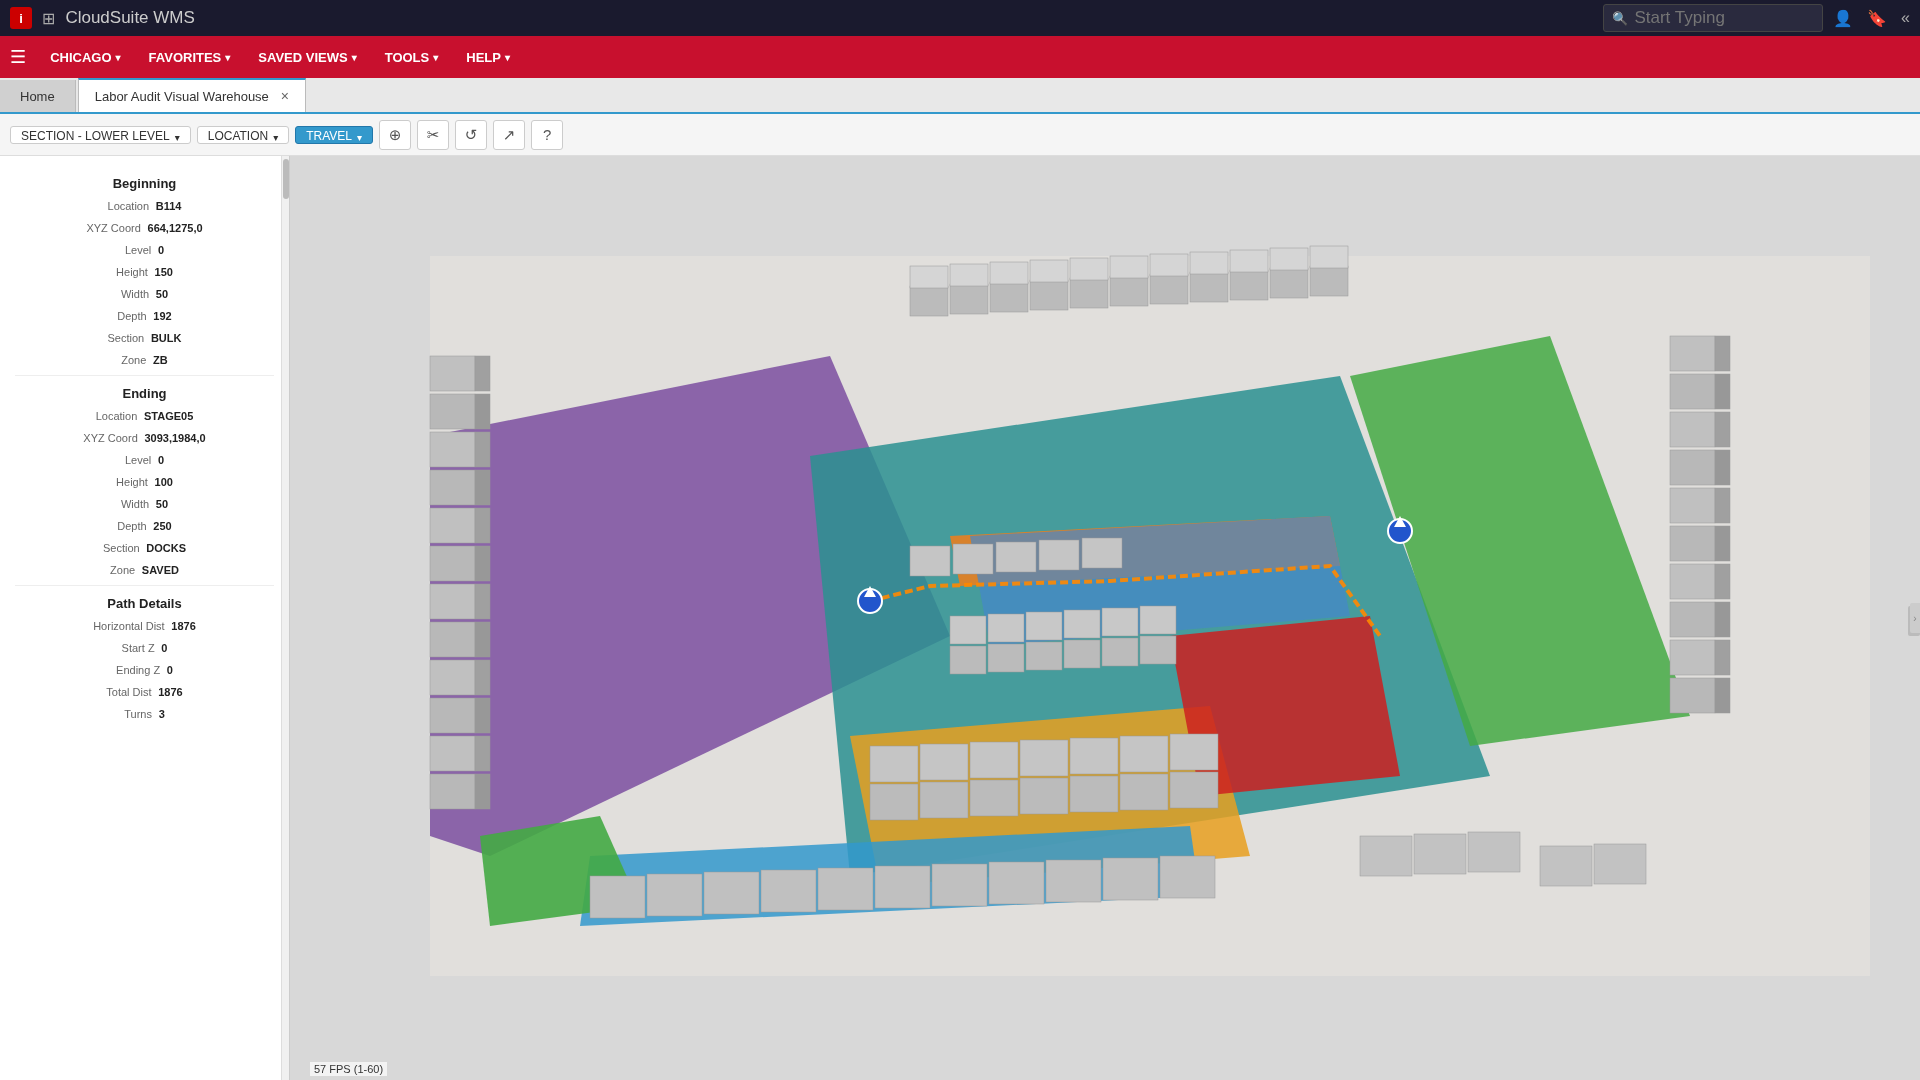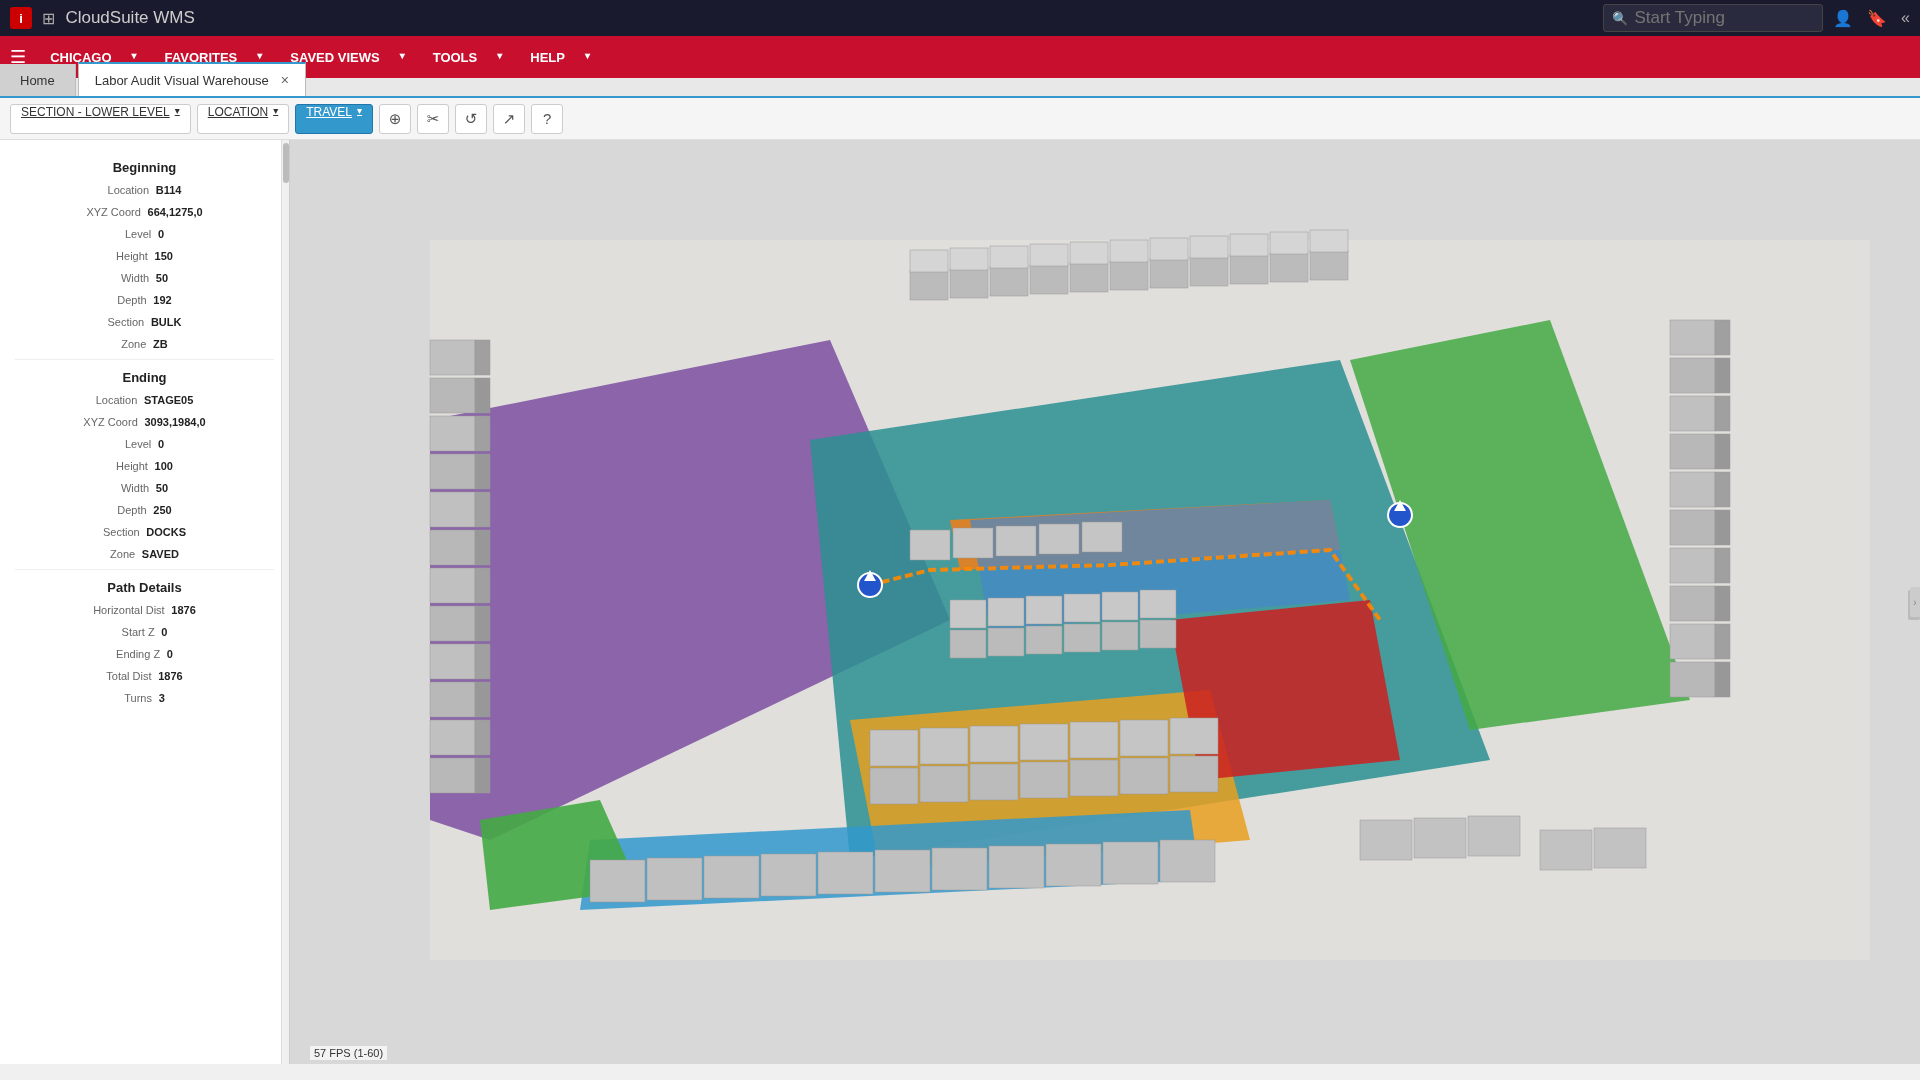--- a/index.html
+++ b/index.html
@@ -47,28 +47,28 @@
       height: 42px;
       background: #c8102e;
       display: flex;
       align-items: center;
       padding: 0 10px;
       gap: 4px;
     }
     .hamburger { color: white; font-size: 18px; cursor: pointer; margin-right: 8px; }
     .nav-item {
       color: white; font-size: 13px; font-weight: bold;
-      padding: 8px 12px; cursor: pointer; display: flex; align-items: flex-start; gap: 20px;
+      padding: 8px 12px; cursor: pointer; display: flex; align-items: center; gap: 4px;
       border-radius: 3px;
     }
     .nav-item .caret { font-size: 10px; }
 
     
     #tabbar {
-      height: 20px;
+      height: 36px;
       background: #e8e8e8;
       display: flex;
       align-items: flex-end;
       padding: 0 0 0 0;
       border-bottom: 2px solid #3399cc;
     }
     .tab-home {
       height: 32px; padding: 0 20px;
       background: #d0d0d0; display: flex; align-items: center;
       color: #333; font-size: 13px; cursor: pointer;
@@ -92,25 +92,25 @@
     #toolbar {
       height: 42px;
       background: #f5f5f5;
       border-bottom: 1px solid #ddd;
       display: flex;
       align-items: center;
       padding: 0 10px;
       gap: 6px;
     }
     .toolbar-btn {
-      height: 30px; padding: 0 10px;
+      height: 18px; padding: 0 10px;
       background: white; border: 1px solid #ccc;
       border-radius: 3px; cursor: pointer;
-      display: flex; align-items: flex-start; gap: 5px;
-      font-size: 12px; color: #333; text-decoration: underline;
+      display: flex; align-items: flex-end; gap: 5px;
+      font-size: 12px; color: #333;
     }
     .toolbar-btn.active { background: #3399cc; color: white; border-color: #2277aa; }
     .toolbar-btn .caret { font-size: 10px; }
     .toolbar-icon-btn {
       width: 32px; height: 30px;
       background: white; border: 1px solid #ccc;
       border-radius: 3px; cursor: pointer;
       display: flex; align-items: center; justify-content: center;
       font-size: 15px; color: #555;
     }

